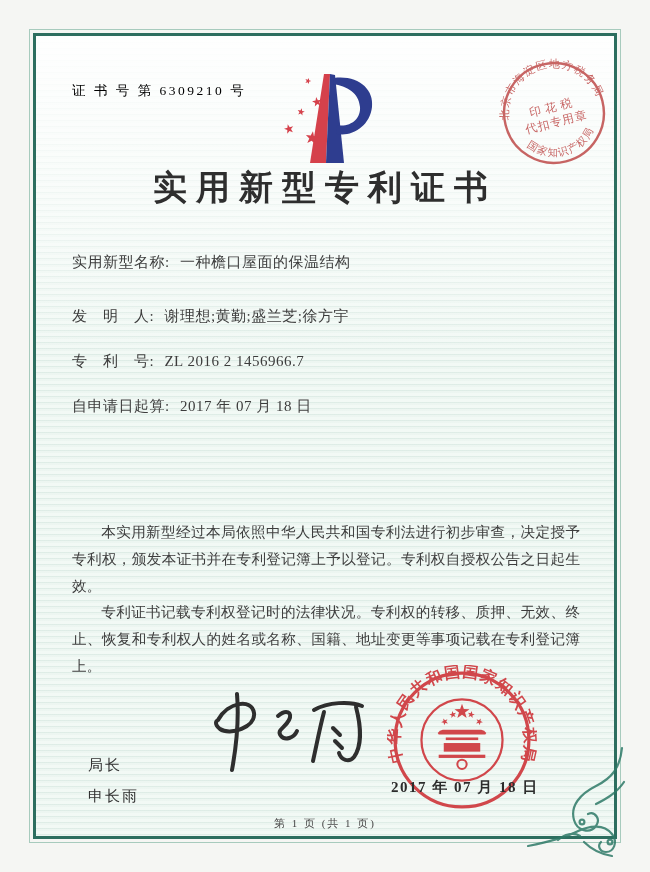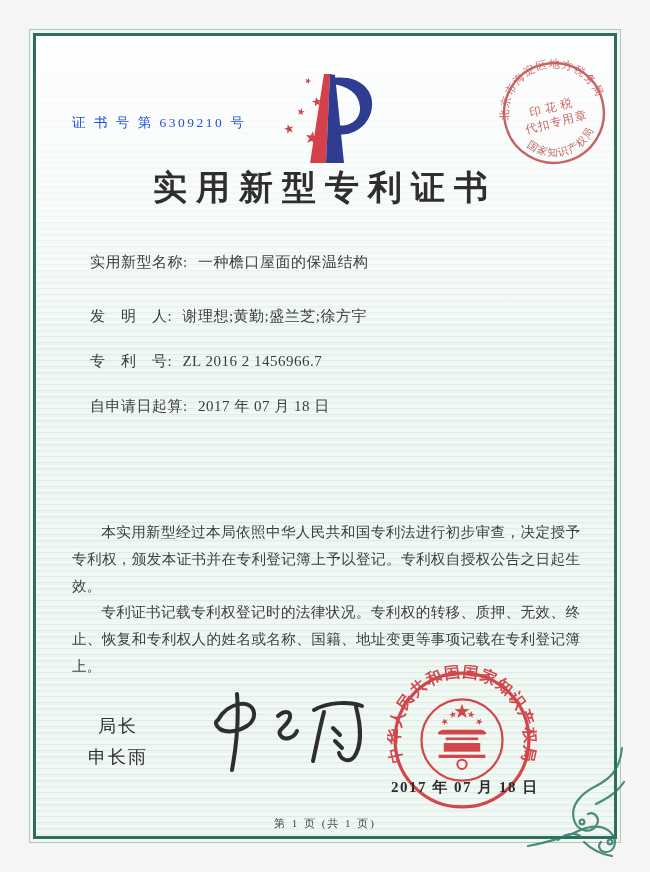--- a/index.html
+++ b/index.html
@@ -9,30 +9,30 @@
     font-family:"Liberation Serif","DejaVu Serif",serif;
   }
   .frame-outer{position:absolute;inset:29px;border:1px solid #a7cbbd;}
   .frame-inner{
     position:absolute;inset:33px;border:3px solid #2d6e5f;
     background:
       linear-gradient(180deg, rgba(255,255,255,0.95) 0px, rgba(255,255,255,0.45) 190px, rgba(255,255,255,0) 320px),
       repeating-linear-gradient(180deg, rgba(63,138,114,0.11) 0 1px, rgba(63,138,114,0.03) 1px 3px, rgba(63,138,114,0) 3px 6px),
       #f2f9f5;
   }
-  .cert-number{position:absolute;left:72px;top:82px;font-size:13.5px;letter-spacing:2.5px;color:#1d4ed8;margin-top:32px;}
+  .cert-number{position:absolute;left:72px;top:82px;font-size:13.5px;letter-spacing:2.5px;color:#000000;}
   .title{position:absolute;left:0;right:0;top:165px;text-align:center;font-size:34px;letter-spacing:9px;color:#2e2e2e;font-weight:600;}
-  .fields{position:absolute;left:90px;top:253px;color:#3c3c3c;font-size:15px;}
+  .fields{position:absolute;left:72px;top:253px;color:#3c3c3c;font-size:15px;}
   .field{height:21px;margin-bottom:24px;white-space:nowrap;letter-spacing:0.5px;}
   .field:first-child{margin-bottom:33px;}
   .field .val{margin-left:6px;}
   .paras{position:absolute;left:72px;top:519px;width:508px;font-size:14.6px;line-height:26.8px;color:#3d3d3d;text-align:justify;}
   .paras p{margin:0;text-indent:2em;}
-  .signer{position:absolute;left:88px;top:711px;font-size:18px;line-height:31px;color:#303030;
-          font-family:"Liberation Sans","DejaVu Sans",sans-serif;font-weight:500;letter-spacing:2px;text-align:center;}
+  .signer{position:absolute;left:88px;top:749px;font-size:15px;line-height:31px;color:#303030;
+          font-family:"Liberation Sans","DejaVu Sans",sans-serif;font-weight:500;letter-spacing:2px;}
   .signature{position:absolute;left:196px;top:686px;}
   .tax-stamp{position:absolute;left:497px;top:56px;opacity:.88;}
   .logo{position:absolute;left:262px;top:69px;}
   .seal{position:absolute;left:387px;top:665px;opacity:.93;}
   .seal-date{position:absolute;left:391px;top:778px;font-size:15px;letter-spacing:1.5px;color:#2c2c2c;font-weight:600;}
   .footer{position:absolute;left:0;right:0;top:816px;text-align:center;font-size:11px;letter-spacing:2px;color:#474747;}
   .flourish{position:absolute;left:524px;top:742px;}
   svg text{font-family:"Liberation Serif","DejaVu Serif",serif;}
 </style>
 </head>

